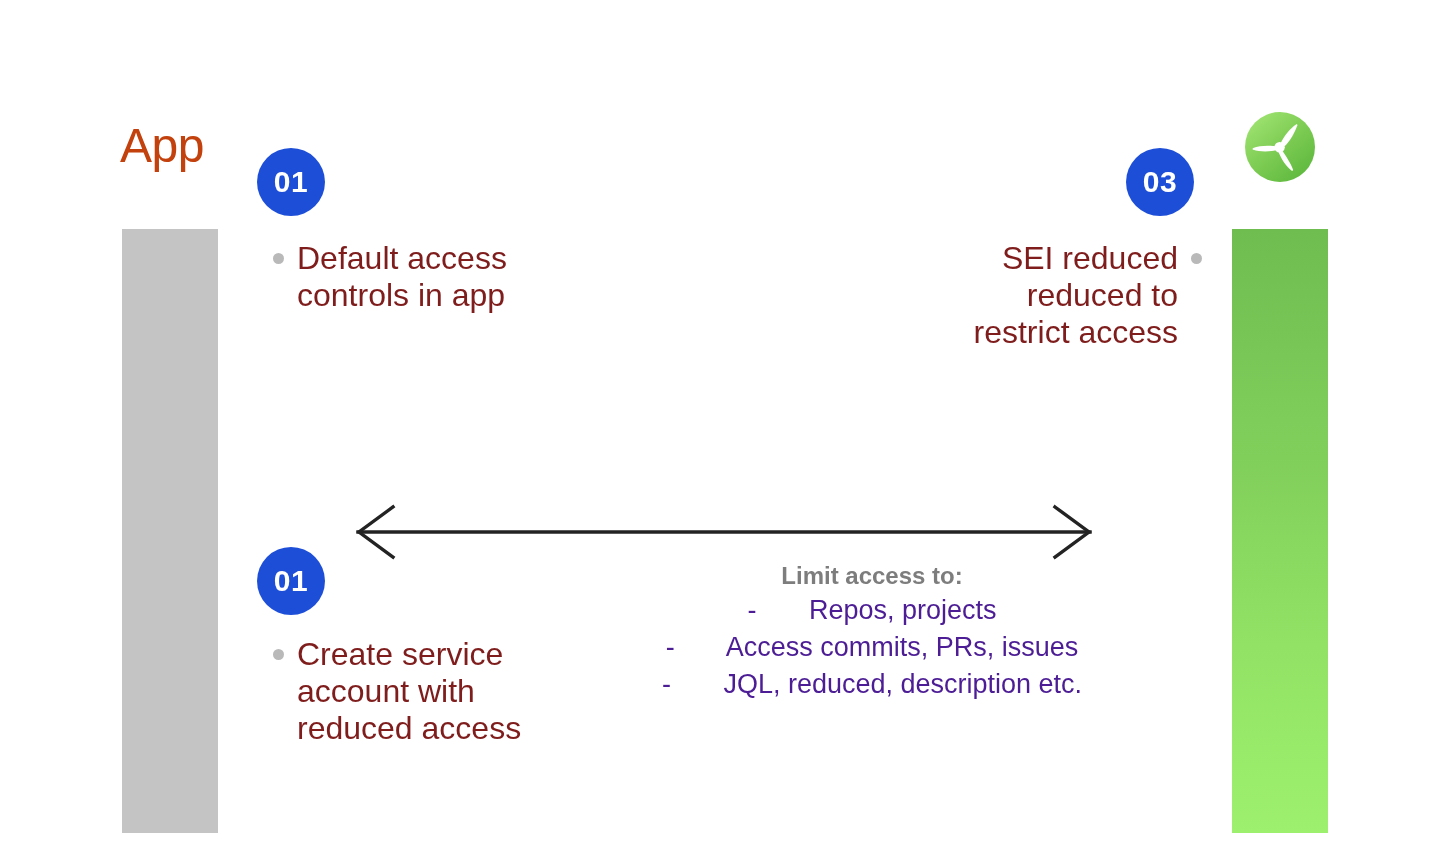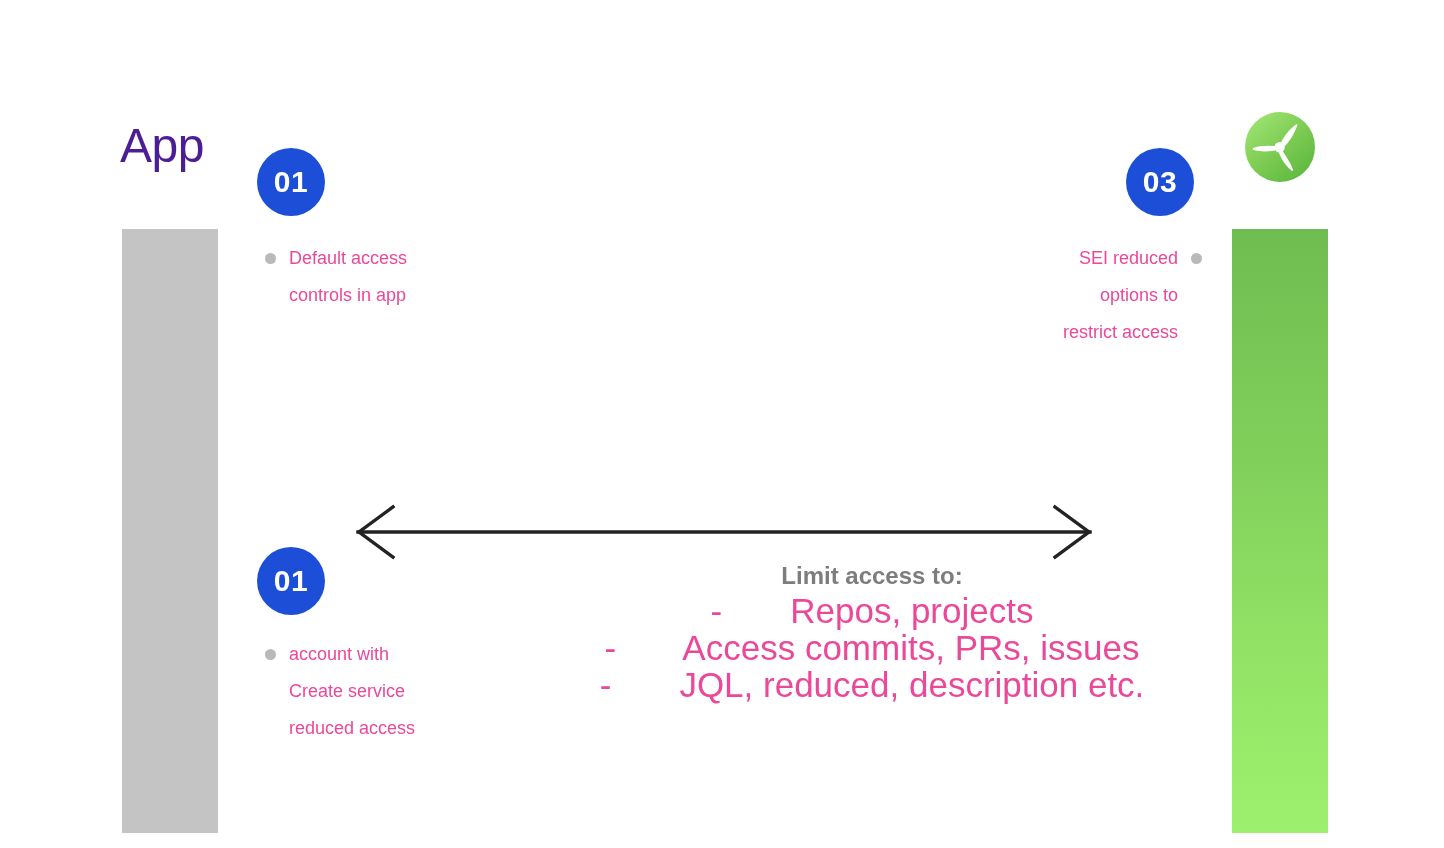--- a/index.html
+++ b/index.html
@@ -21,21 +21,21 @@
     overflow: hidden;
   }
 
   
   .slide-title {
     position: absolute;
     left: 120px;
     top: 118px;
     font-size: 48px;
     line-height: 56px;
-    color: #4c1d95;
+    color: #c2410c;
     font-weight: 400;
     letter-spacing: -0.5px;
     white-space: nowrap;
   }
 
   
   .bar {
     position: absolute;
   }
   .bar-gray {
@@ -68,24 +68,25 @@
     align-items: center;
     justify-content: center;
   }
   .badge-01 { left: 257px; top: 148px; }
   .badge-02 { left: 257px; top: 547px; }
   .badge-03 { left: 1126px; top: 148px; text-align: right; }
 
   
   .step-text {
     position: absolute;
-    font-size: 18px;
+    font-size: 32px;
     line-height: 37px;
-    color: #ec4899;
+    color: #7f1d1d;
     font-weight: 400;
+    margin-left: 8px;
   }
   .step-text .dot {
     position: absolute;
     width: 11px;
     height: 11px;
     border-radius: 50%;
     background: #b9b9b9;
     top: 13px;
   }
 
@@ -126,24 +127,24 @@
     text-align: center;
     color: #7d7d7d;
   }
   .limit-heading {
     font-size: 24px;
     line-height: 32px;
     font-weight: 700;
     color: #7d7d7d;
   }
   .limit-item {
-    font-size: 35px;
+    font-size: 27px;
     line-height: 37px;
     font-weight: 400;
-    color: #ec4899;
+    color: #4c1d95;
     white-space: pre;
   }
 
   
   .brand-logo {
     position: absolute;
     left: 1244px;
     top: 111px;
     width: 72px;
     height: 72px;
@@ -188,29 +189,29 @@
   <div class="step-badge badge-03">03</div>
 
   <div class="step-text block-left block-01">
     <span class="dot"></span>
     <div>Default access</div>
     <div>controls in app</div>
   </div>
 
   <div class="step-text block-left block-02">
     <span class="dot"></span>
+    <div>Create service</div>
     <div>account with</div>
-    <div>Create service</div>
     <div>reduced access</div>
   </div>
 
   <div class="step-text block-03">
     <span class="dot"></span>
     <div>SEI reduced</div>
-    <div>options to</div>
+    <div>reduced to</div>
     <div>restrict access</div>
   </div>
 
   <div class="arrow-wrap">
     <svg width="744" height="64" viewBox="0 0 744 64" xmlns="http://www.w3.org/2000/svg">
       <g stroke="#232323" stroke-width="3.4" fill="none" stroke-linecap="square">
         <line x1="6" y1="32" x2="738" y2="32"></line>
         <polyline points="41,7 7,32 41,57"></polyline>
         <polyline points="703,7 737,32 703,57"></polyline>
       </g>

